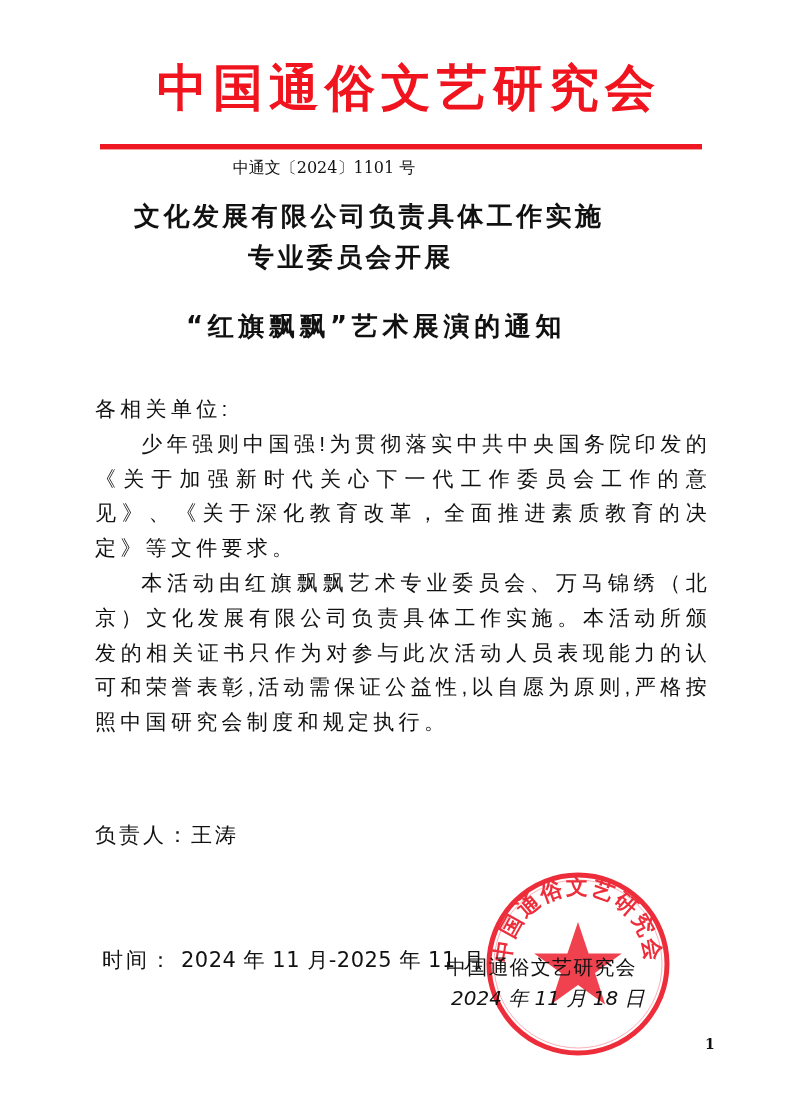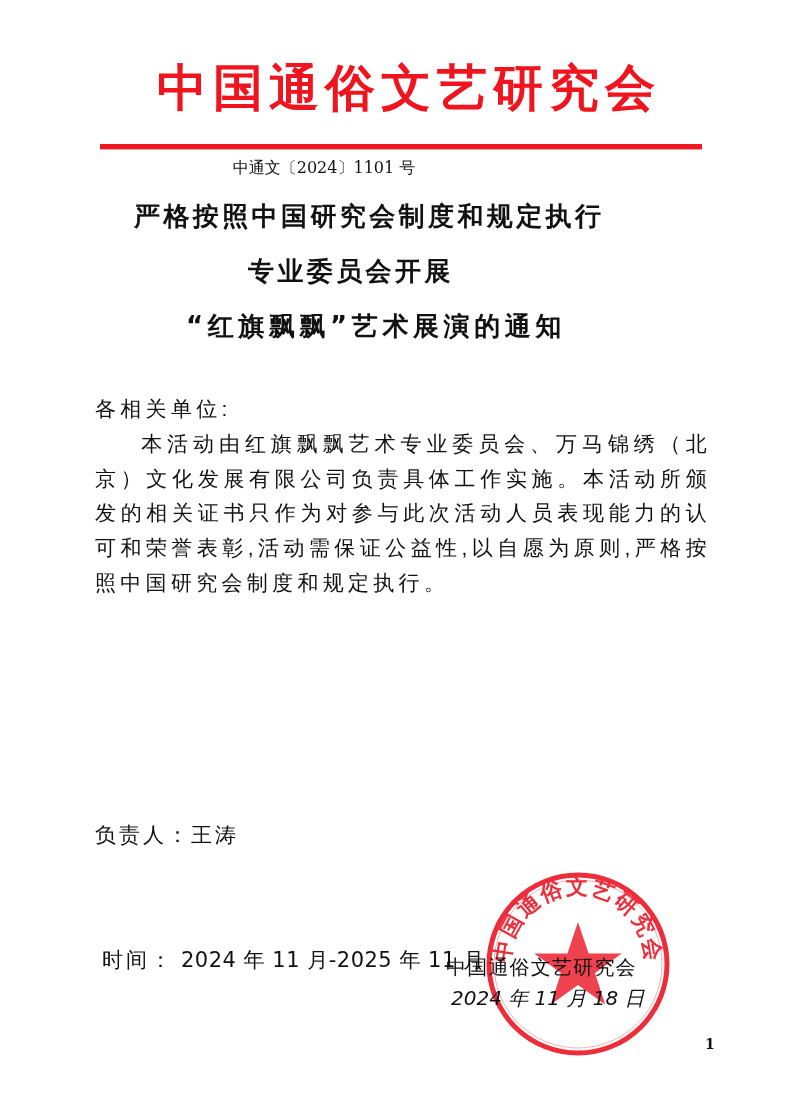--- a/index.html
+++ b/index.html
@@ -48,21 +48,21 @@
 
   
   .title-line {
     font-family: "DejaVu Sans", "Liberation Sans", sans-serif;
     font-weight: bold;
     font-size: 26px;
     line-height: 34px;
     color: #111;
   }
   .title-1 { left: 134px; top: 199px; letter-spacing: 3.4px; }
-  .title-2 { left: 248px; top: 254px; letter-spacing: 3.4px; }
+  .title-2 { left: 248px; top: 240px; letter-spacing: 3.4px; }
   .title-3 { left: 186px; top: 309px; letter-spacing: 4.6px; }
 
   
   .body-text {
     left: 95px; top: 392px; width: 616px;
     font-family: Liberation Sans, sans-serif;
     font-size: 21px;
     line-height: 34.8px;
     letter-spacing: 4.3px;
     color: #111;
@@ -108,26 +108,27 @@
     color: #111;
   }
 </style>
 </head>
 <body>
 
 <div class="abs org-header">中国通俗文艺研究会</div>
 <div class="abs red-rule"></div>
 <div class="abs doc-number">中通文〔2024〕1101 号</div>
 
-<div class="abs title-line title-1">严格按照中国研究会制度和规定执行</div>
+<div class="abs title-line title-1">文化发展有限公司负责具体工作实施</div>
 <div class="abs title-line title-2">专业委员会开展</div>
 <div class="abs title-line title-3">“红旗飘飘”艺术展演的通知</div>
 
 <div class="abs body-text">
   <p>各相关单位:</p>
+  <p class="indent">少年强则中国强!为贯彻落实中共中央国务院印发的《关于加强新时代关心下一代工作委员会工作的意见》、《关于深化教育改革，全面推进素质教育的决定》等文件要求。</p>
   <p class="indent">本活动由红旗飘飘艺术专业委员会、万马锦绣（北京）文化发展有限公司负责具体工作实施。本活动所颁发的相关证书只作为对参与此次活动人员表现能力的认可和荣誉表彰,活动需保证公益性,以自愿为原则,严格按照中国研究会制度和规定执行。</p>
 </div>
 
 <div class="abs info-line info-owner">
   <span>负责人：</span><span>王涛</span>
 </div>
 <div class="abs info-line info-time">
   <span class="lbl">时间：</span><span>2024 年 11 月-2025 年 11 月</span>
 </div>
 

